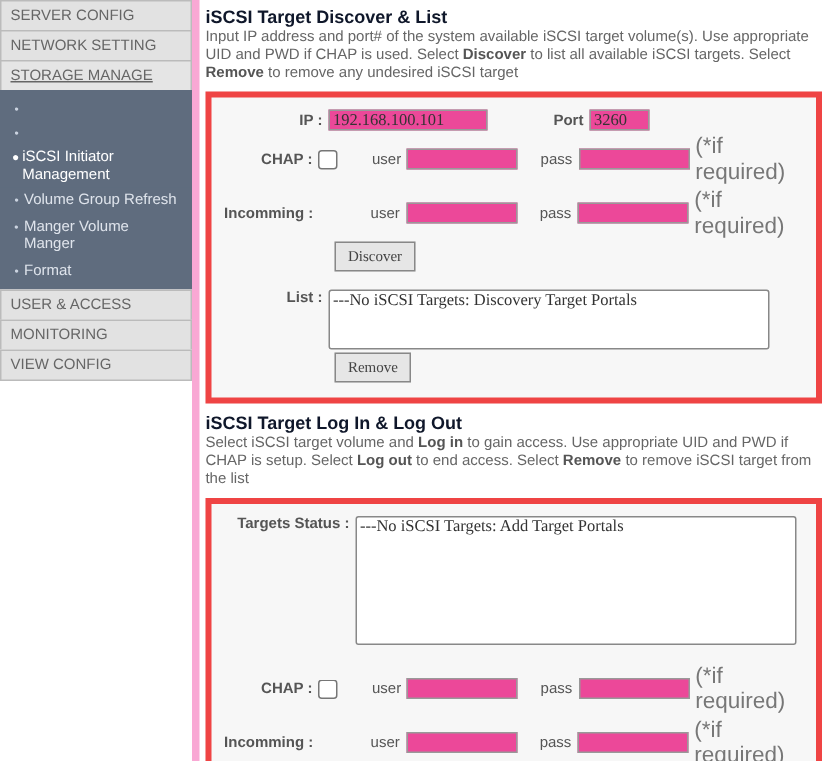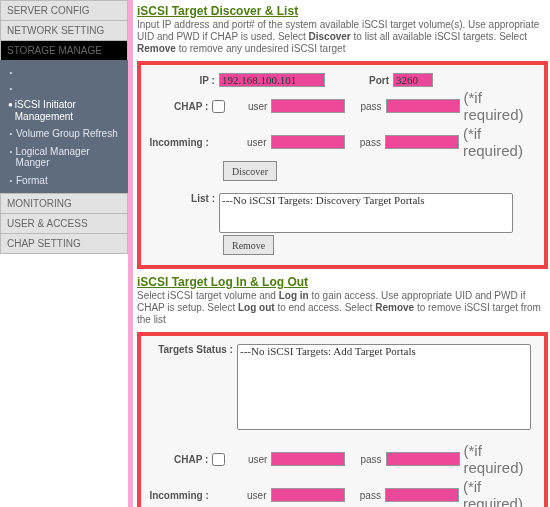--- a/index.html
+++ b/index.html
@@ -16,30 +16,30 @@
   .nav-btn {
     border: 1px solid #bbb;
     background: #e2e2e2;
     font-size: 10px;
     padding: 4px 6px;
     margin: 0;
     color: #666;
     border-bottom: none;
     cursor: pointer;
   }
-  .nav-btn.active { background: #000000; color: #666; border: 1px solid #bbb; border-bottom: none; }
+  .nav-btn.active { background: #e5e5e5; color: #666; border: 1px solid #bbb; border-bottom: none; text-decoration: underline; }
   .sub-list { background: #5f6c7e; color: #dfe4ec; padding: 4px 0; }
   .sub-item { display: flex; align-items: flex-start; padding: 3px 6px; cursor: pointer; font-size: 10px; line-height: 1.15; }
   .sub-item .bullet { width: 10px; text-align: center; color: #cbd3e0; font-size: 8px; margin-top: 1px; }
   .sub-item.selected { background: #5f6c7e; color: #fff; font-weight: normal; }
   .sub-item.selected .bullet { color: #fff; }
   .nav-btn.last { border-bottom: 1px solid #bbb; }
 
   .main { flex: 1; padding: 4px 2px 4px 4px; }
-  .sec-title { color: #4d7c0f; font-weight: bold; font-size: 12px; text-decoration: underline; }
+  .sec-title { color: #0f172a; font-weight: bold; font-size: 12px; }
   .sec-desc { font-size: 10px; color: #666; margin: 1px 0 6px 0; line-height: 1.2; }
   .sec-desc b { color: #555; }
   .panel { border: 4px solid #ef4444; background: #f7f7f7; padding: 6px 6px 8px 6px; font-size: 10px; color: #555; }
   .row { display: flex; align-items: center; margin: 2px 0; }
   .lbl { width: 72px; text-align: right; padding-right: 4px; font-weight: bold; color: #555; }
   .lbl.mid { width: 44px; text-align: right; font-weight: normal; }
   input[type=text] {
     border: 1px solid #999;
     font: 11px Tahoma;
     padding: 1px 2px;
@@ -94,30 +94,30 @@
       <div class="sub-item selected">
           <span class="bullet">●</span>
           <span>iSCSI Initiator Management</span>
         </div>
       <div class="sub-item">
           <span class="bullet">•</span>
           <span>Volume Group Refresh</span>
         </div>
       <div class="sub-item">
           <span class="bullet">•</span>
-          <span>Logical Manager Manger</span>
+          <span>Manger Volume Manger</span>
         </div>
       <div class="sub-item">
           <span class="bullet">•</span>
           <span>Format</span>
         </div>
     </div>
+    <div class="nav-btn">USER &amp; ACCESS</div>
     <div class="nav-btn">MONITORING</div>
-    <div class="nav-btn">USER &amp; ACCESS</div>
-    <div class="nav-btn last">CHAP SETTING</div>
+    <div class="nav-btn last">VIEW CONFIG</div>
   </div>
 
   <div class="main">
     <div class="sec-title">iSCSI Target Discover &amp; List</div>
     <div class="sec-desc">
       <span>Input IP address and port# of the system available iSCSI target volume(s). Use appropriate UID and PWD if CHAP is used. Select </span><b>Discover</b><span> to list all available iSCSI targets. Select </span><b>Remove</b><span> to remove any undesired iSCSI target</span>
     </div>
     <div class="panel">
       <div class="row">
         <span class="lbl">IP :</span>

